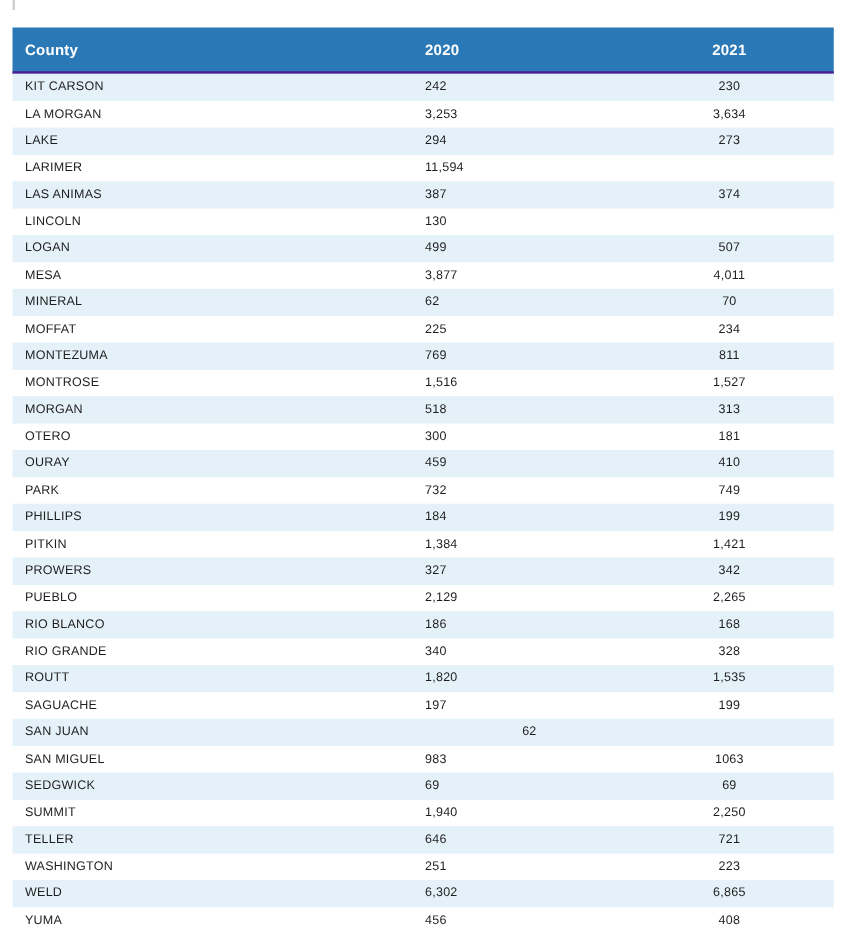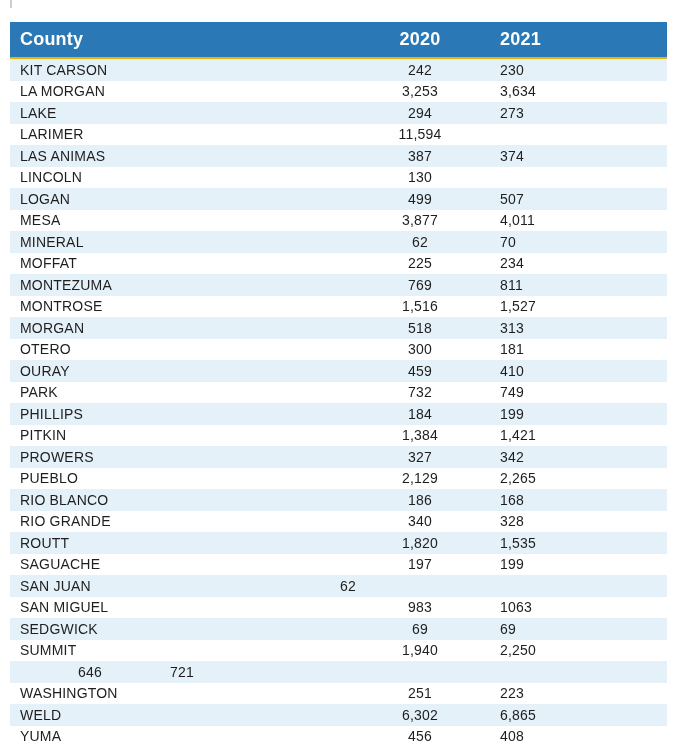--- a/index.html
+++ b/index.html
@@ -33,52 +33,51 @@
     position: absolute;
     left: 10px;
     top: 22px;
     width: 657px;
   }
   .table-header {
     display: flex;
     align-items: center;
     height: 37px;
     box-sizing: border-box;
-    border-bottom: 2px solid #eab308;
+    border-bottom: 2px solid #4c1d95;
     background: var(--header-bg);
     color: var(--header-text);
     font-weight: bold;
-    font-size: 18px;
+    font-size: 12px;
     letter-spacing: 0.2px;
   }
   .table-row {
     display: flex;
     align-items: center;
     height: 21.5px;
     background: var(--row-bg);
     color: var(--body-text);
-    font-size: 14px;
+    font-size: 10px;
     letter-spacing: 0.2px;
   }
   .table-row.alt {
     background: var(--row-alt-bg);
   }
   .cell { box-sizing: border-box; white-space: nowrap; overflow: hidden; }
   .c-county {
     width: 330px;
     padding-left: 10px;
     text-align: left;
   }
   .c-2020 {
     width: 160px;
-    text-align: center;
   }
   .c-2021 {
     width: 167px;
-    text-align: left;
+    text-align: center;
   }
 </style>
 </head>
 <body>
 
 <div class="artifact-line"></div>
 
 <div class="data-table">
   <div class="table-header">
     <div class="cell c-county">County</div>
@@ -217,20 +216,21 @@
     <div class="cell c-county">SEDGWICK</div>
     <div class="cell c-2020">69</div>
     <div class="cell c-2021">69</div>
   </div>
       <div class="table-row">
     <div class="cell c-county">SUMMIT</div>
     <div class="cell c-2020">1,940</div>
     <div class="cell c-2021">2,250</div>
   </div>
       <div class="table-row alt">
+    <div class="cell c-county">TELLER</div>
     <div class="cell c-2020">646</div>
     <div class="cell c-2021">721</div>
   </div>
       <div class="table-row">
     <div class="cell c-county">WASHINGTON</div>
     <div class="cell c-2020">251</div>
     <div class="cell c-2021">223</div>
   </div>
       <div class="table-row alt">
     <div class="cell c-county">WELD</div>

